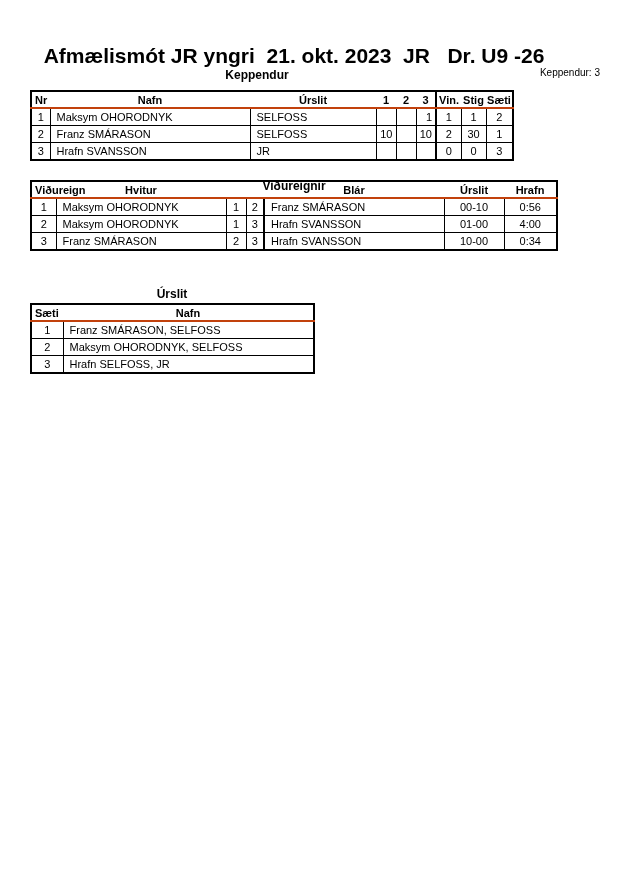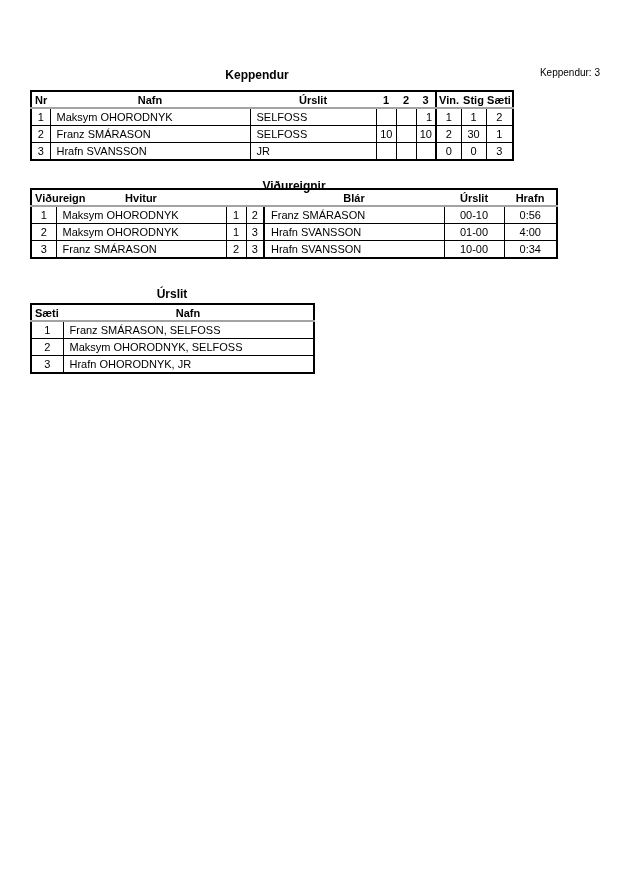--- a/index.html
+++ b/index.html
@@ -40,25 +40,25 @@
     white-space: nowrap;
   }
   table.report {
     position: absolute;
     border-collapse: collapse;
     table-layout: fixed;
     border: 2px solid #000;
     font-size: 11px;
   }
   #keppendur-table   { left: 30px; top: 90px; }
-  #vidureignir-table { left: 30px; top: 188px; }
+  #vidureignir-table { left: 30px; top: 180px; }
   #urslit-table      { left: 30px; top: 303px; }
   table.report th {
     border: none;
-    border-bottom: 2px solid #a3a3a3;
+    border-bottom: 2px solid #c2410c;
     font-weight: bold;
     height: 15px;
     padding: 0;
     white-space: nowrap;
     overflow: visible;
     vertical-align: middle;
     font-size: 11px;
   }
   table.report td {
     border: 1px solid #000;
@@ -72,20 +72,21 @@
   .ac { text-align: center; }
   .al { text-align: left; padding-left: 6px !important; margin-top: 12px; }
   .ar { text-align: right; padding-right: 3px !important; }
   .hl { text-align: left; padding-left: 3px !important; }
 </style>
 </head>
 <body>
 
 <div id="page">
 
+  <div class="page-title">Afmælismót JR yngri  21. okt. 2023  JR   Dr. U9 -26</div>
 
   <div class="count-label">Keppendur: 3</div>
 
   <div id="keppendur-label" class="section-label">Keppendur</div>
   <table id="keppendur-table" class="report" style="width: 482px;">
       <colgroup>
         <col style="width: 19px;">
         <col style="width: 200px;">
         <col style="width: 126px;">
         <col style="width: 20px;">
@@ -214,18 +215,18 @@
         <tr>
           <td class="ac">1</td>
           <td class="al">Franz SMÁRASON, SELFOSS</td>
         </tr>
         <tr>
           <td class="ac">2</td>
           <td class="al">Maksym OHORODNYK, SELFOSS</td>
         </tr>
         <tr>
           <td class="ac">3</td>
-          <td class="al">Hrafn OHORODNYK, JR</td>
+          <td class="al">Hrafn SELFOSS, JR</td>
         </tr>
       </tbody>
     </table>
 
 </div>
 
 </body></html>

